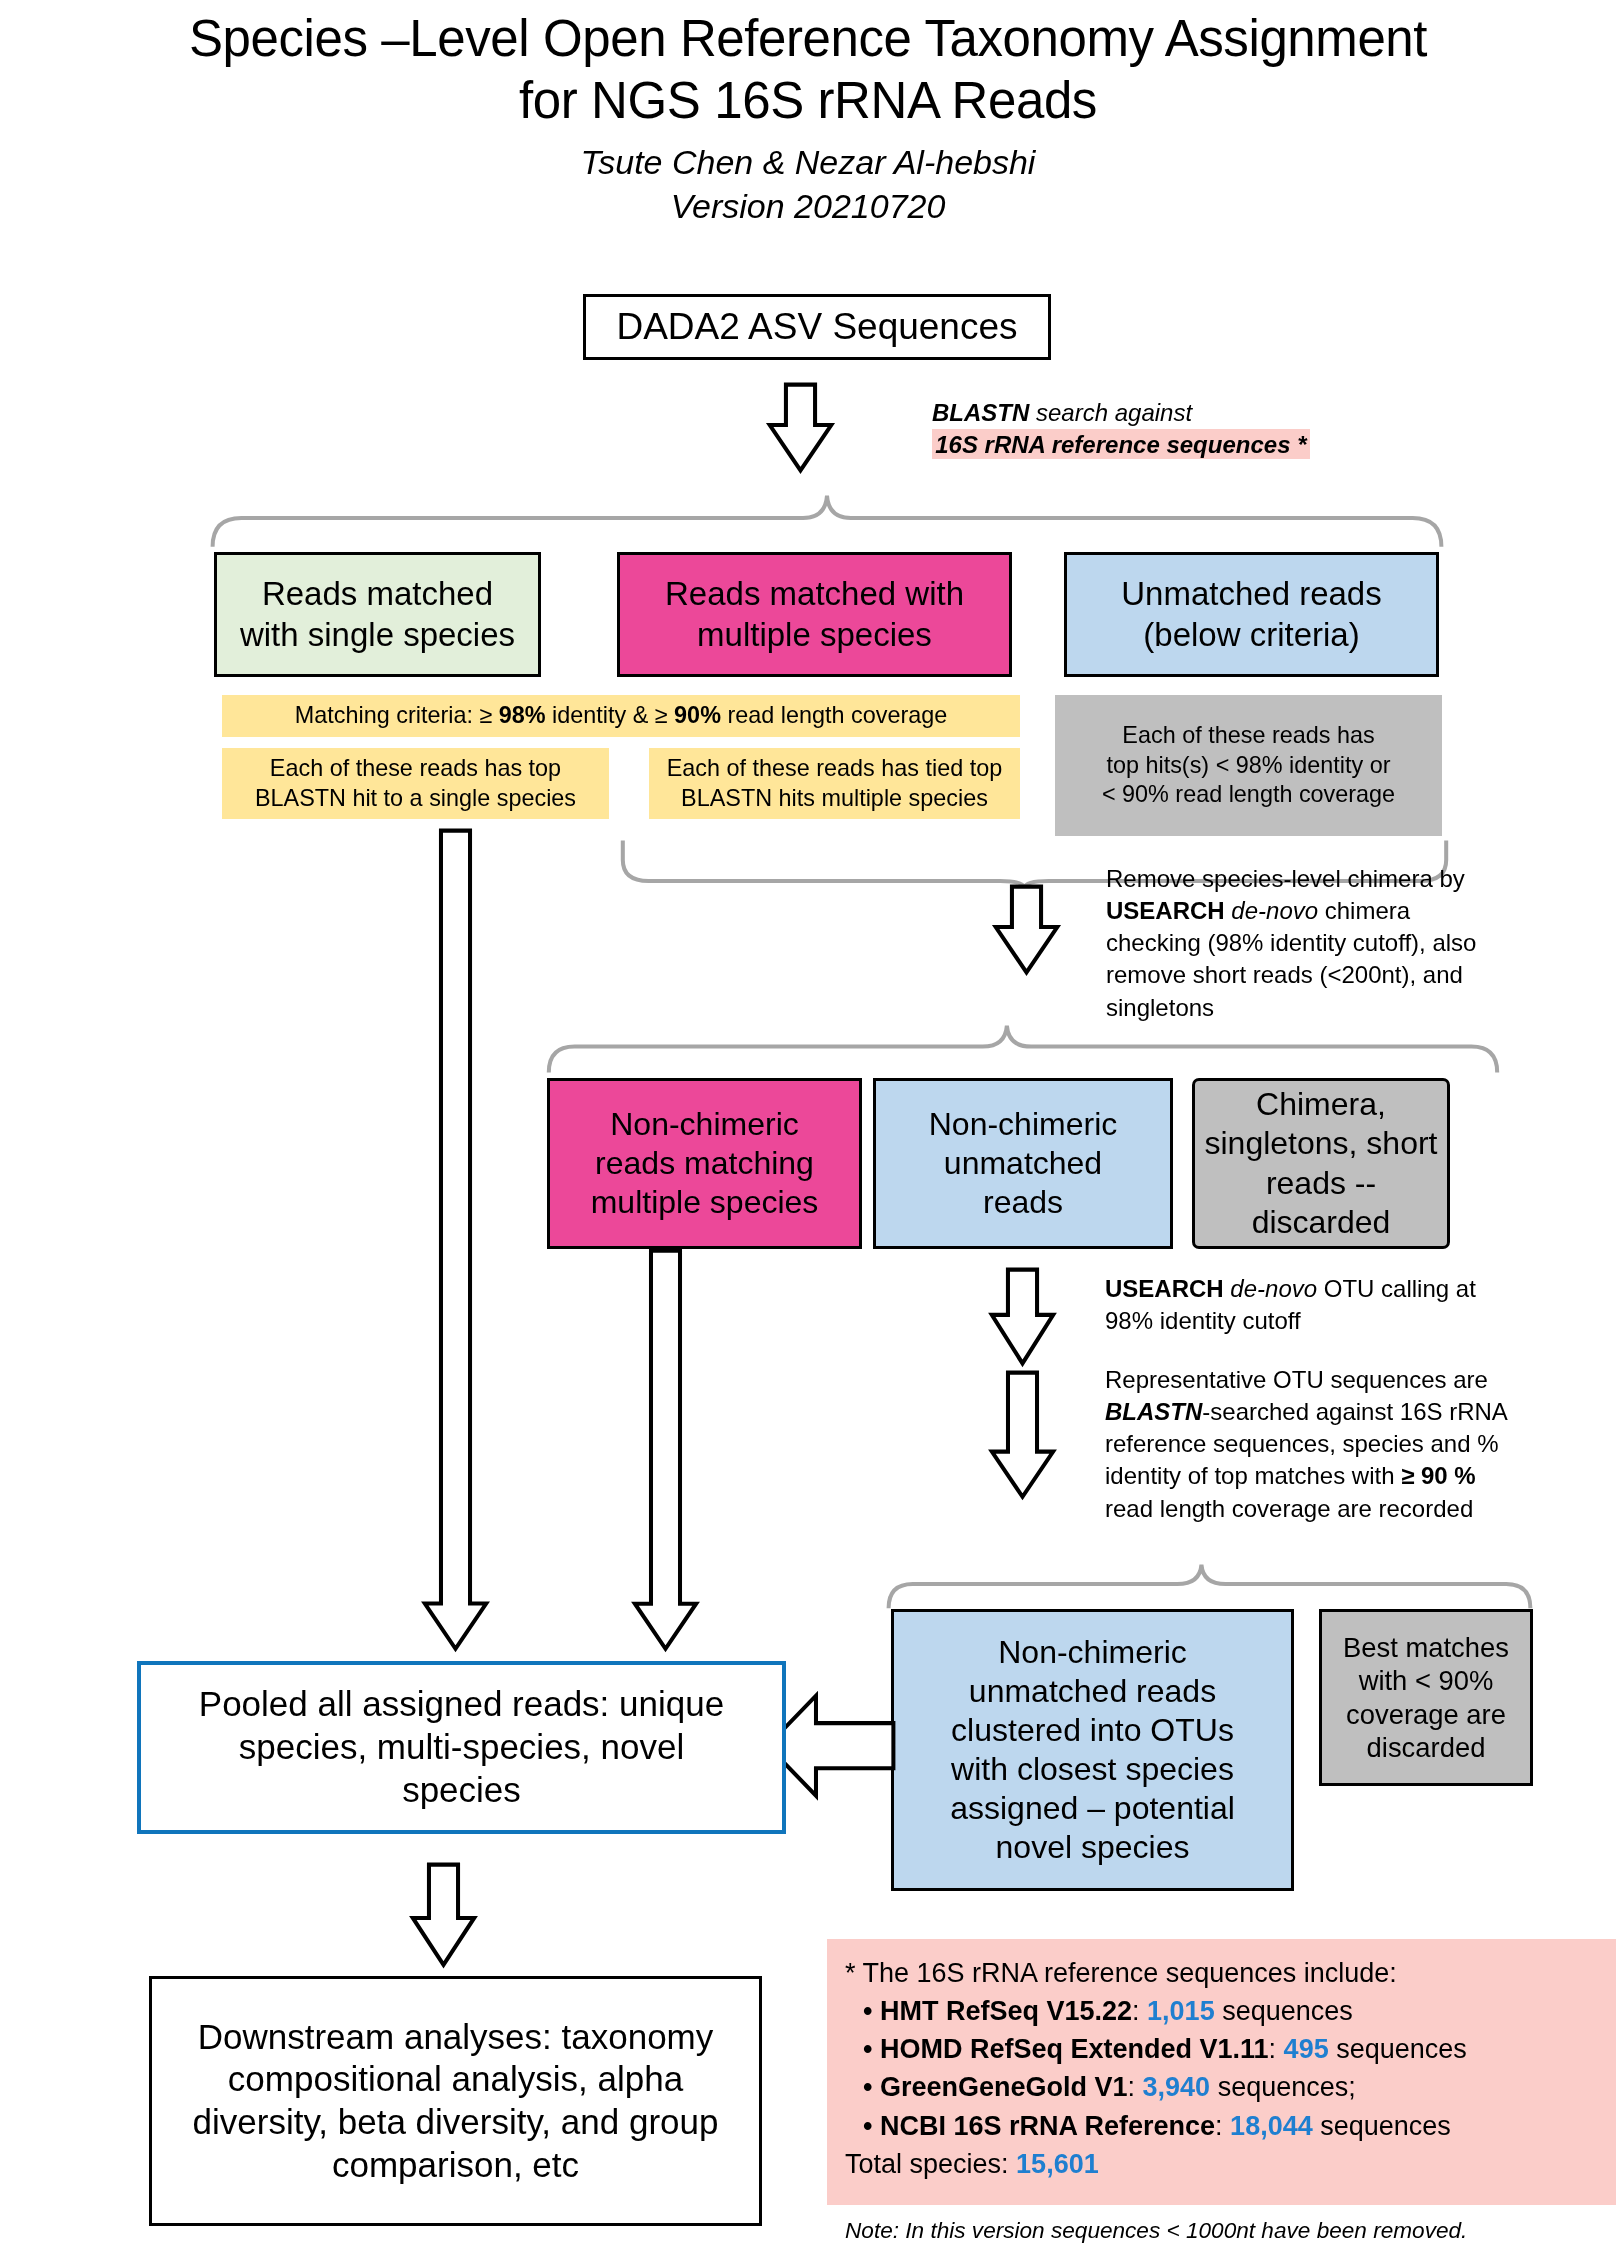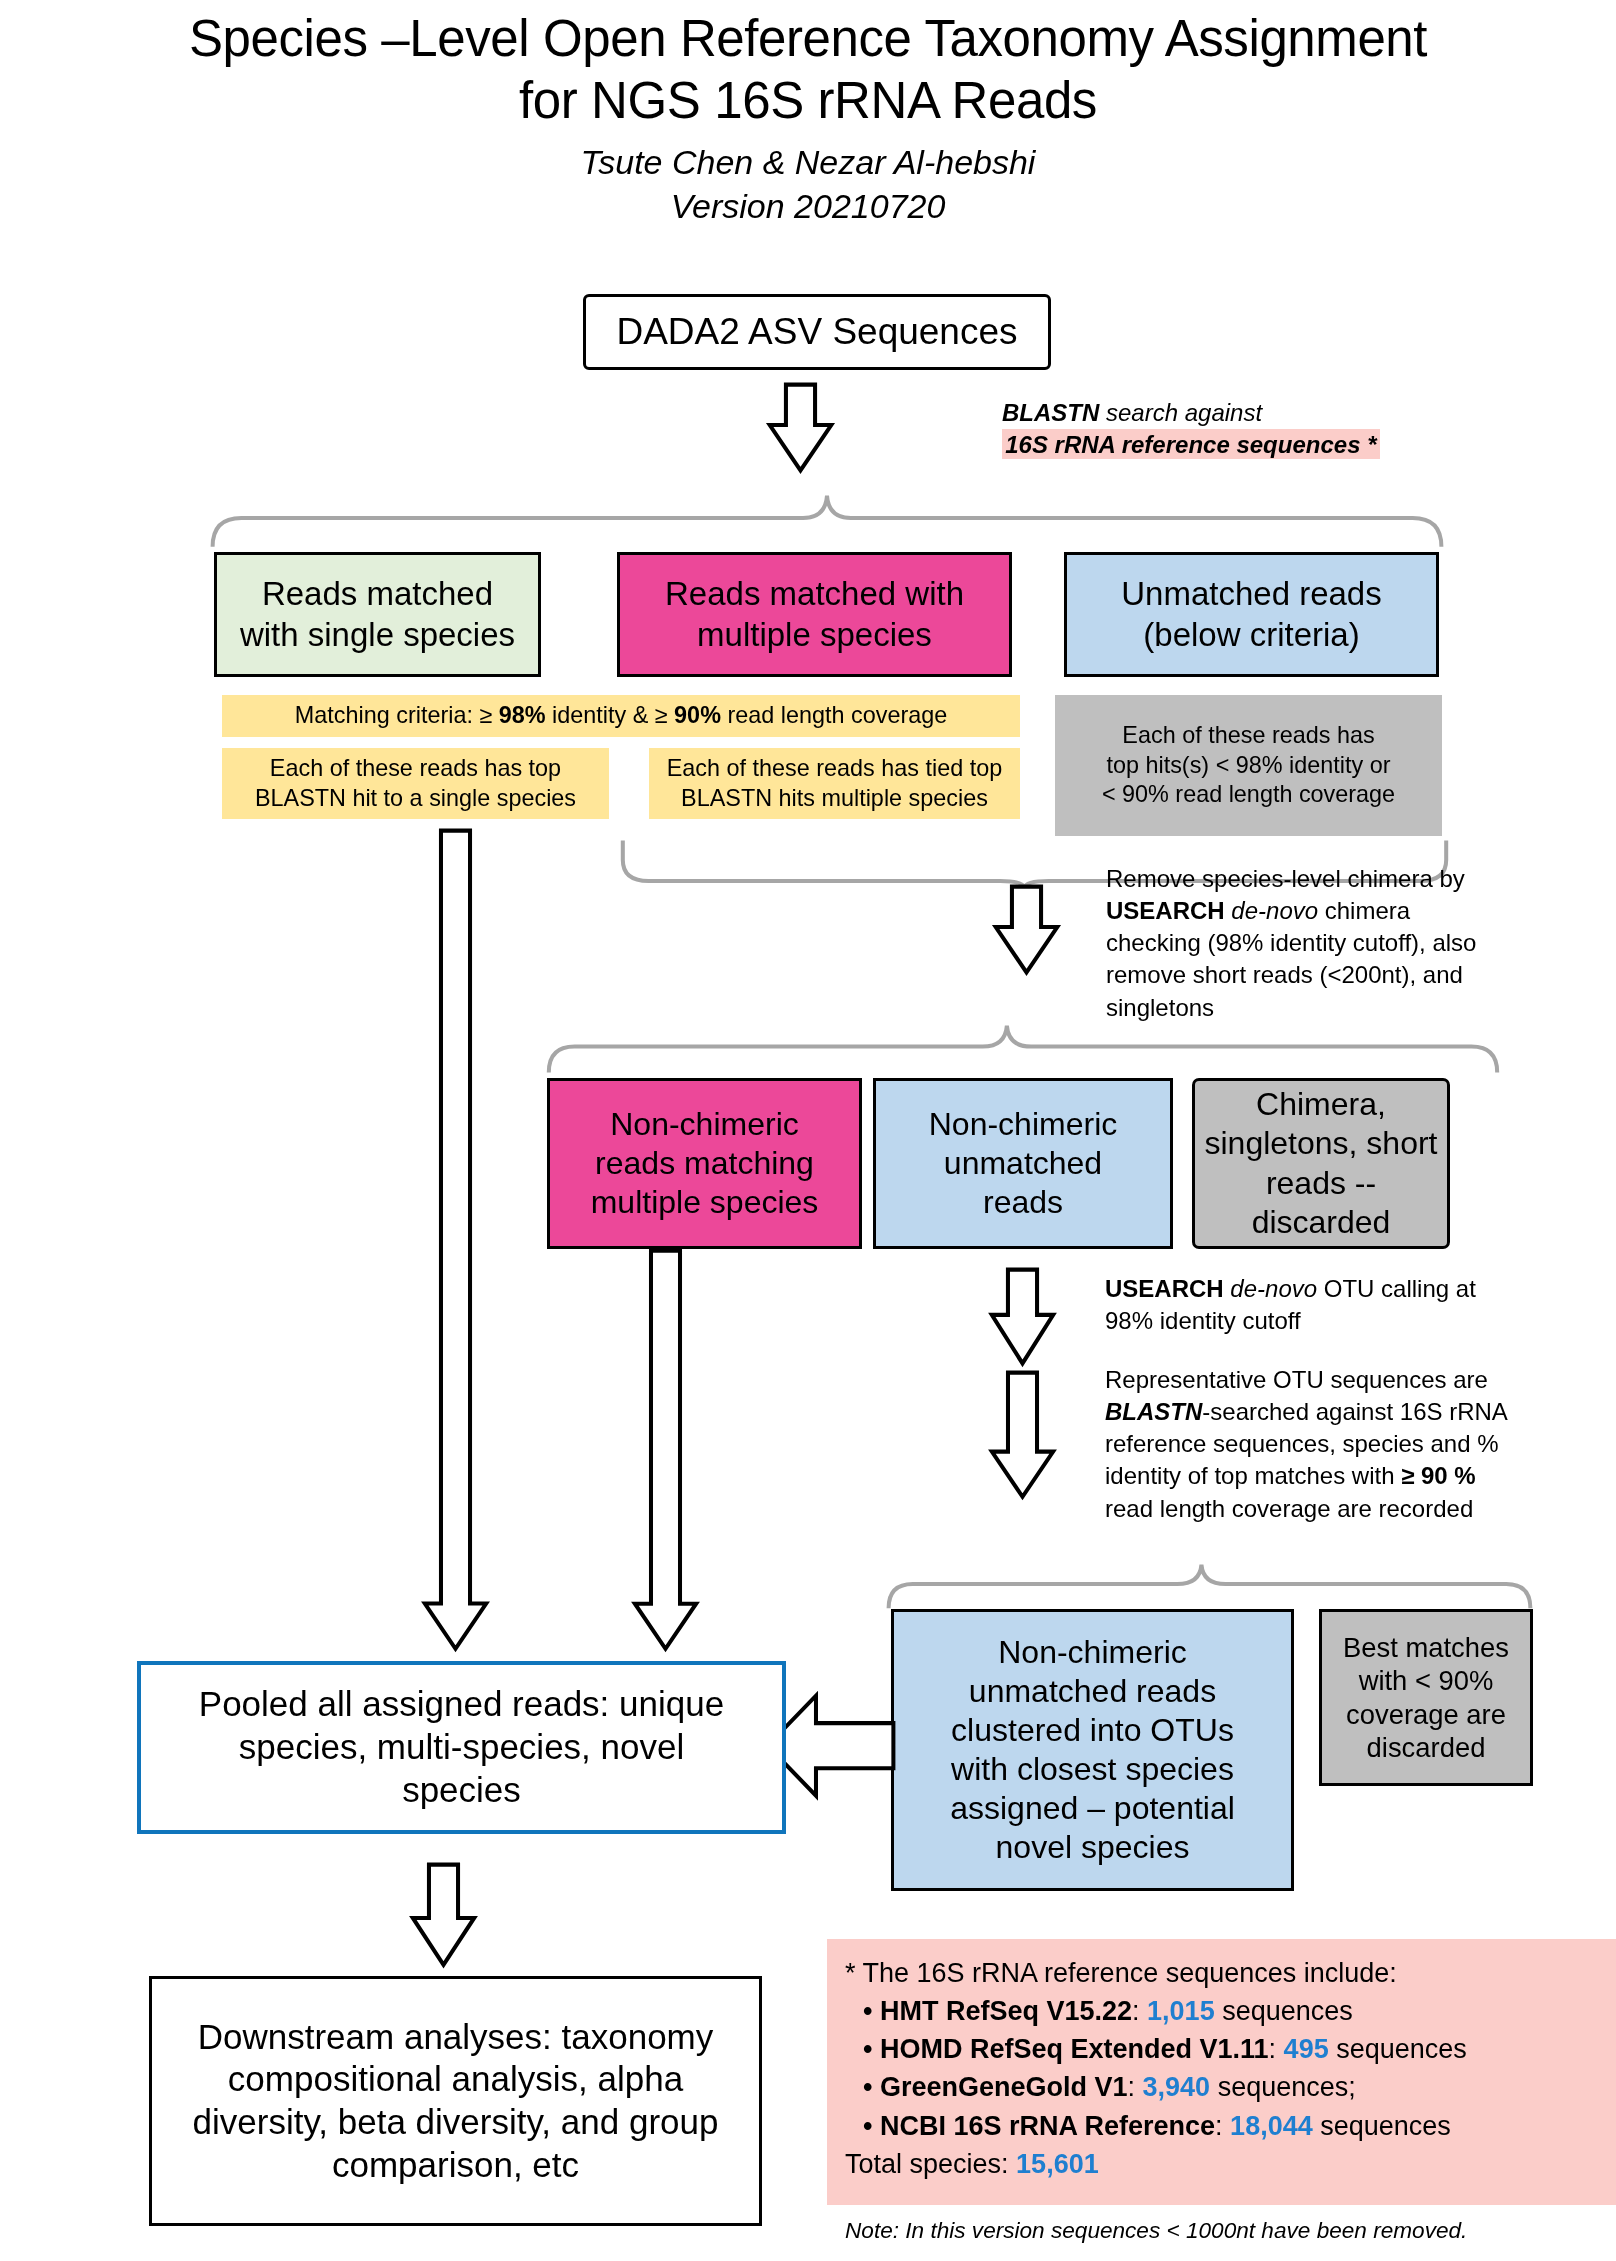--- a/index.html
+++ b/index.html
@@ -43,29 +43,29 @@
 
 <div class="abs" id="title">
   <div>Species –Level Open Reference Taxonomy Assignment</div>
   <div>for NGS 16S rRNA Reads</div>
 </div>
 <div class="abs" id="authors">
   <div>Tsute Chen &amp; Nezar Al-hebshi</div>
   <div>Version 20210720</div>
 </div>
 
-<div class="abs box plain" style="left:583px;top:294px;width:468px;height:76px;font-size:37px;border-radius:6px;">
+<div class="abs box plain" style="left:583px;top:294px;width:468px;height:66px;font-size:37px;">
   <span>DADA2 ASV Sequences</span>
 </div>
 
 <svg class="abs" style="left:768px;top:383px;width:65px;height:89px;" viewBox="0 0 80 110">
   <polygon class="ar" points="22,2 58,2 58,52 78,52 40,108 2,52 22,52"></polygon>
 </svg>
 
-<div class="abs" style="left:1002px;top:397px;width:452px;font-size:24px;line-height:1.32;font-style:italic;text-align:left;">
+<div class="abs" style="left:932px;top:397px;width:452px;font-size:24px;line-height:1.32;font-style:italic;text-align:left;">
   <div>
     <span class="bi">BLASTN</span><span> search against</span>
   </div>
   <div>
     <span class="pinkhi bi" style="padding:1.6px 3.2px;">16S rRNA reference sequences *</span>
   </div>
 </div>
 
 <svg class="abs brace-wrap" style="left:206px;top:494px;width:1242px;height:56px;" viewBox="0 0 1540 70">
   <path class="brace" d="M2,66 Q2,30 38,30 L740,30 Q768,30 770,2 Q772,30 800,30 L1502,30 Q1538,30 1538,66"></path>

